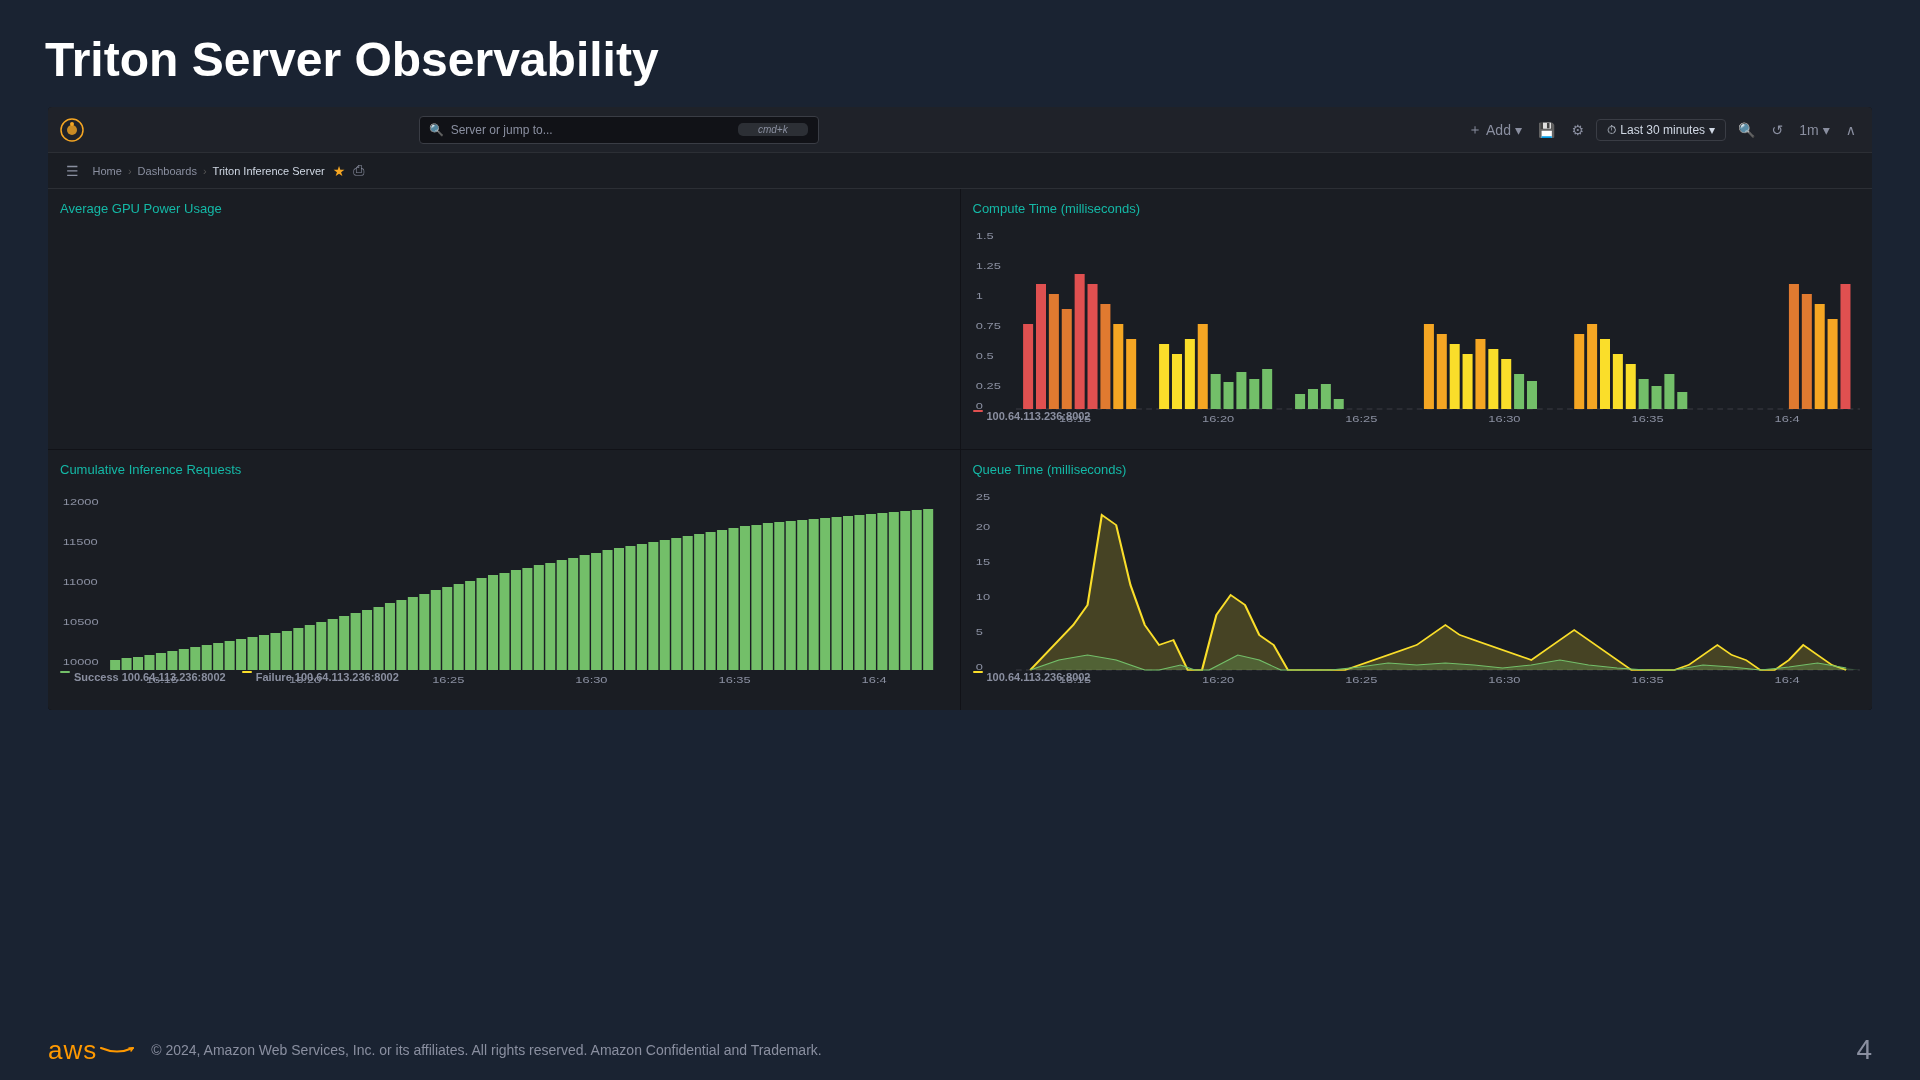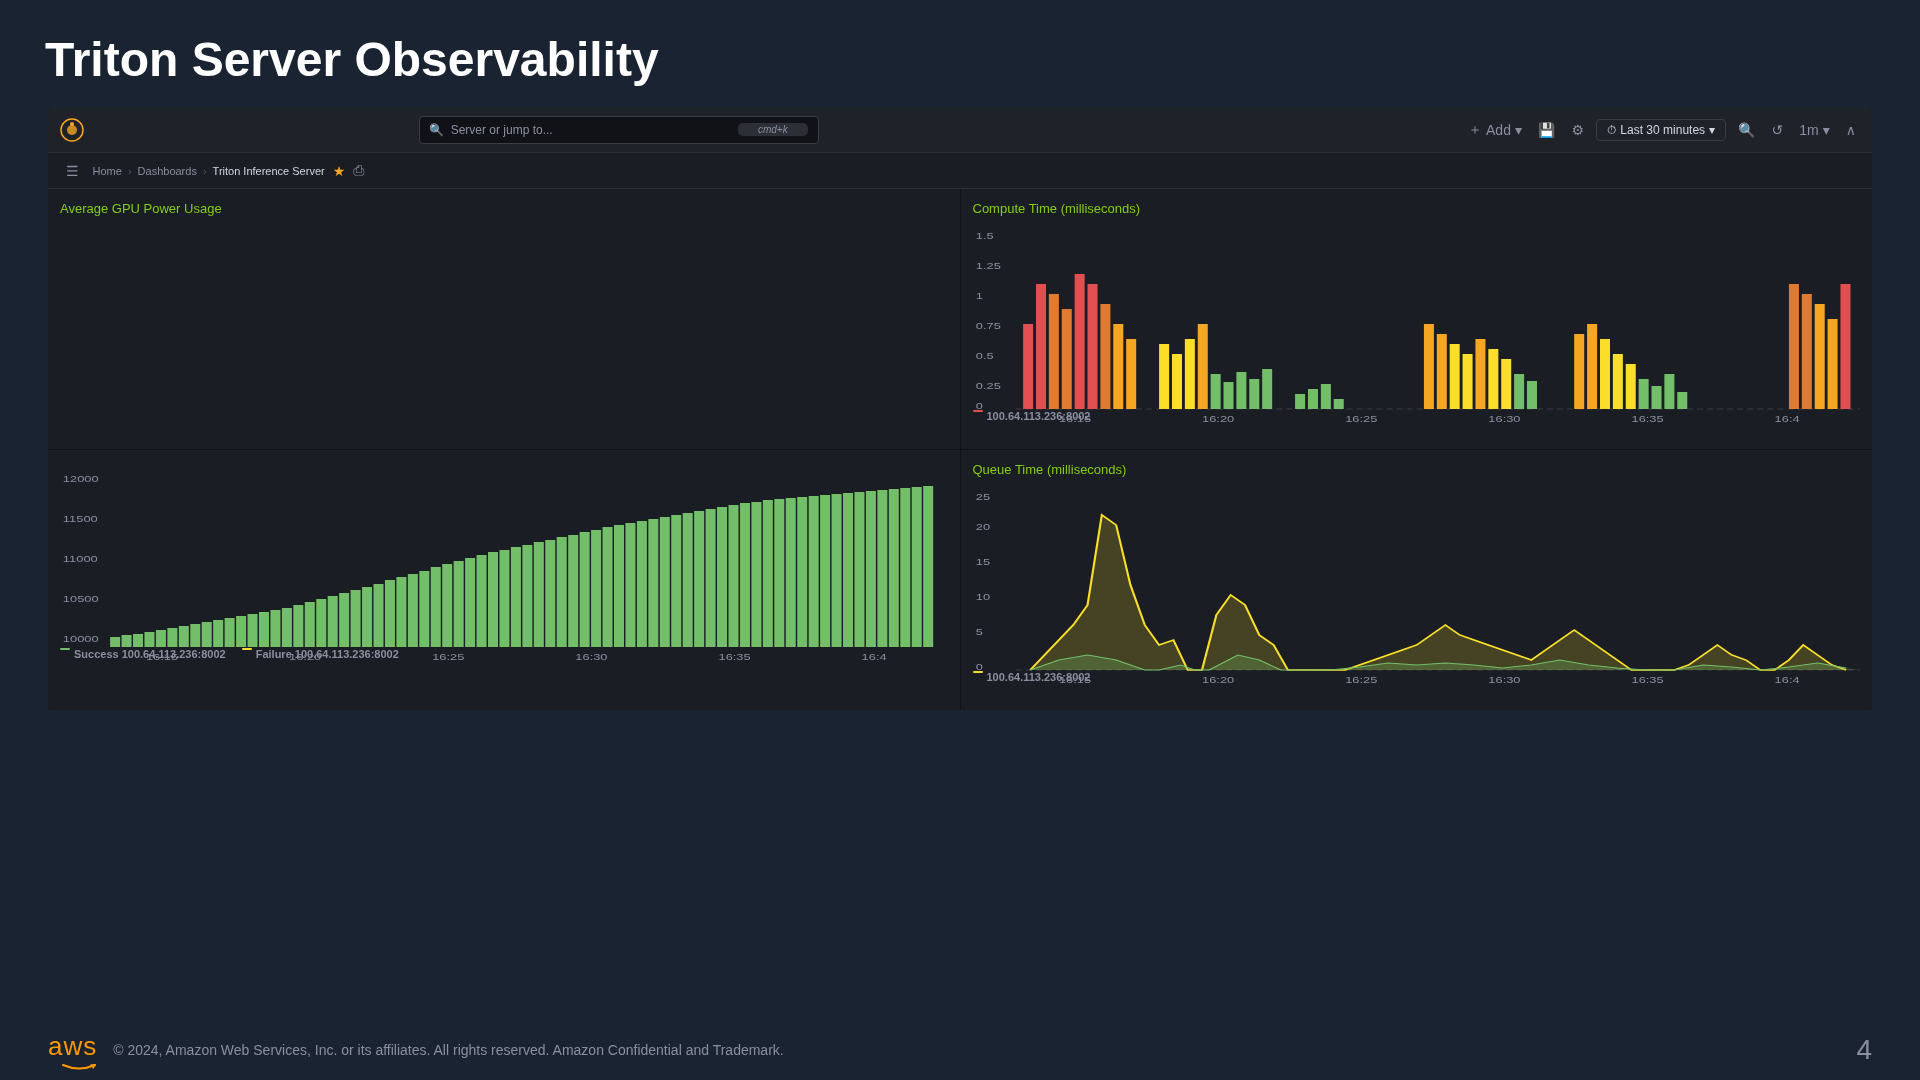--- a/index.html
+++ b/index.html
@@ -136,21 +136,21 @@
     }
 
     .panel {
       background-color: #1a1d23;
       padding: 12px;
       position: relative;
       overflow: hidden;
     }
     .panel-title {
       font-size: 13px;
-      color: #84cc16;
+      color: #14b8a6;
       margin-bottom: 8px;
       font-weight: 500;
     }
 
     
     .gauge-container {
       display: flex;
       justify-content: center;
       align-items: center;
       height: calc(100% - 30px);
@@ -201,22 +201,21 @@
       left: 0;
       right: 0;
       height: 60px;
       display: flex;
       align-items: center;
       padding: 0 48px;
       gap: 16px;
     }
     .aws-logo {
       display: flex;
-      flex-direction: column;
-      align-items: flex-end;
+      align-items: center;
       gap: 2px;
     }
     .aws-text {
       font-size: 26px;
       font-weight: 300;
       color: #ff9900;
       letter-spacing: 1px;
     }
     .aws-smile {
       width: 36px;
@@ -374,20 +373,21 @@
         <div class="legend">
           <div class="legend-item">
             <div class="legend-dot" style="background:#e05050;"></div>
             <span>100.64.113.236:8002</span>
           </div>
         </div>
       </div>
     </div>
 
     <div class="panel">
+      <div class="panel-title">Cumulative Inference Requests</div>
       <div class="chart-area">
         <svg class="chart-svg" viewBox="0 0 620 200" preserveAspectRatio="none">
 
           <text x="2" y="20" fill="#8a8fa0" font-size="9" font-family="Arial">12000</text>
           <text x="2" y="60" fill="#8a8fa0" font-size="9" font-family="Arial">11500</text>
           <text x="2" y="100" fill="#8a8fa0" font-size="9" font-family="Arial">11000</text>
           <text x="2" y="140" fill="#8a8fa0" font-size="9" font-family="Arial">10500</text>
           <text x="2" y="180" fill="#8a8fa0" font-size="9" font-family="Arial">10000</text>
 
           <text x="60" y="198" fill="#8a8fa0" font-size="9" font-family="Arial">16:15</text>

